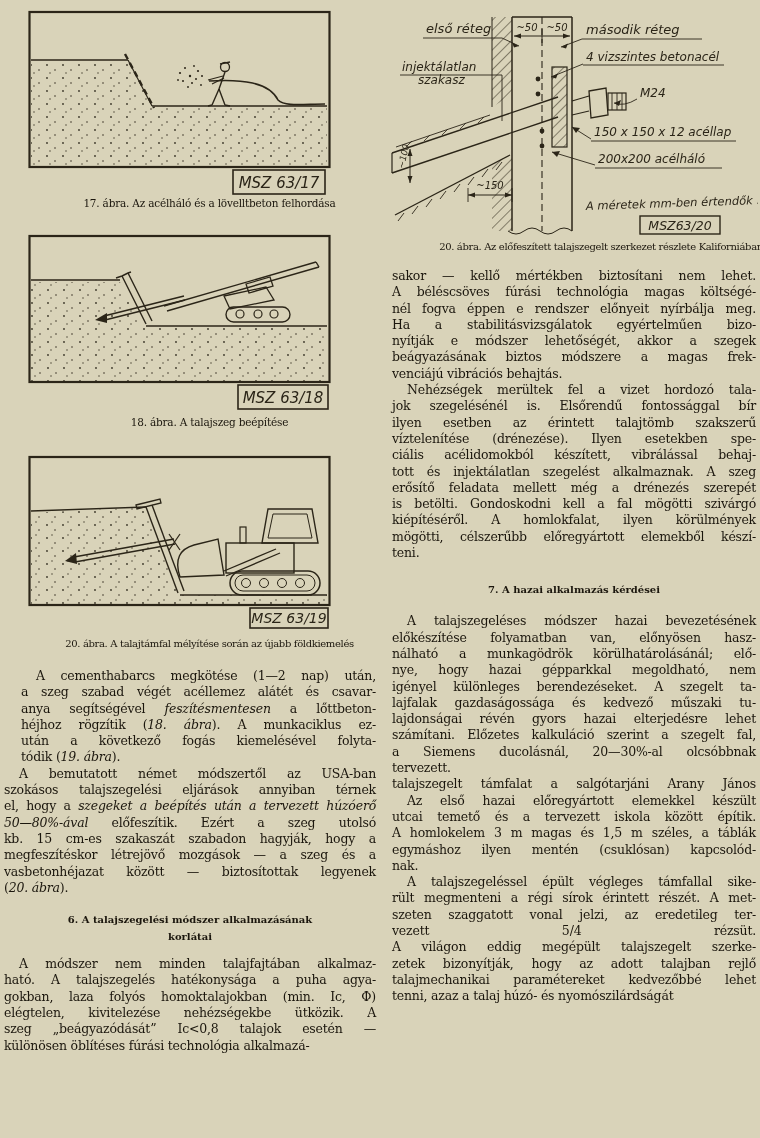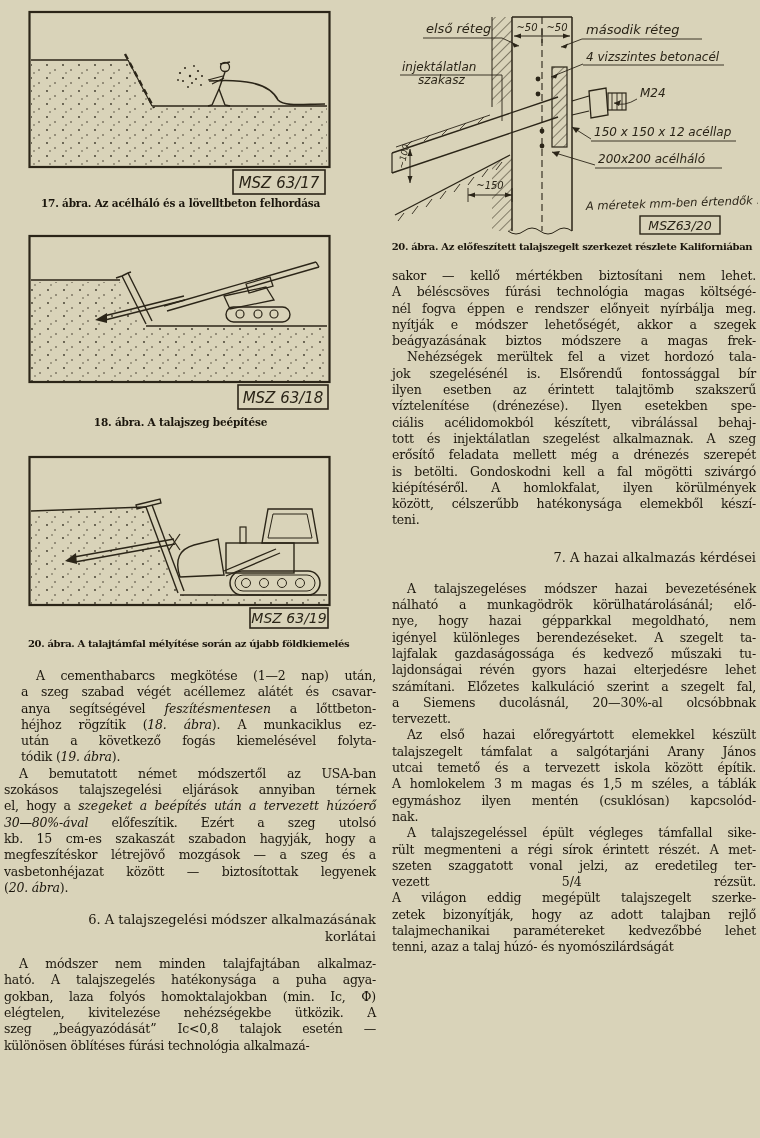--- a/index.html
+++ b/index.html
@@ -1,31 +1,31 @@
 <!DOCTYPE html>
 <html><head>
 <meta charset="utf-8">
 <style>
   html,body{margin:0;padding:0;background:#d9d3b9;}
   .page{position:relative;width:760px;height:1138px;background:#d9d3b9;
         font-family:"DejaVu Serif",serif;color:#1b160d;overflow:hidden;}
   .fig{position:absolute;}
   .fig svg{display:block;}
   .drawing{stroke:#2b2518;fill:none;}
-  .caption{position:absolute;font-weight:bold;text-align:center;color:#1b160d;
-           white-space:nowrap;letter-spacing:-0.2px;}
+  .caption{position:absolute;font-weight:normal;text-align:center;color:#1b160d;
+           white-space:nowrap;letter-spacing:-0.2px;margin-left:29px;}
   .cap-md{font-size:10.5px;}
   .cap-sm{font-size:10px;letter-spacing:-0.35px;}
   .col{position:absolute;}
   .para{margin:0;}
   .para.block-indent{padding-left:17px;}
   .line{font-size:12.5px;line-height:16.3px;letter-spacing:-0.2px;color:#1b160d;}
   .line.just{text-align:justify;text-align-last:justify;}
   .line.find{text-indent:15px;}
-  .heading{text-align:right;font-weight:normal;font-size:13px;line-height:17px;}
+  .heading{text-align:center;font-weight:bold;font-size:10px;line-height:17px;}
   #heading-left{margin:15px 0 11px;}
   .hq{margin:20px 0 15px;}
   .msz-text{font-style:italic;font-family:"DejaVu Sans",sans-serif;fill:#2b2518;}
   .hand{font-style:italic;font-family:"DejaVu Sans",sans-serif;fill:#2b2518;stroke:none;}
 </style>
 </head>
 <body>
 
 <div class="page">
 
@@ -314,21 +314,21 @@
         <div class="line just">a szeg szabad végét acéllemez alátét és csavar-</div>
         <div class="line just">anya segítségével <i>feszítésmentesen</i> a lőttbeton-</div>
         <div class="line just">héjhoz rögzítik (<i>18. ábra</i>). A munkaciklus ez-</div>
         <div class="line just">után a következő fogás kiemelésével folyta-</div>
         <div class="line">tódik (<i>19. ábra</i>).</div>
       </div>
       <div class="para">
         <div class="line just find">A bemutatott német módszertől az USA-ban</div>
         <div class="line just">szokásos talajszegelési eljárások annyiban térnek</div>
         <div class="line just">el, hogy a <i>szegeket a beépítés után a tervezett húzóerő</i></div>
-        <div class="line just"><i>30—80%-ával</i> előfeszítik. Ezért a szeg utolsó</div>
+        <div class="line just"><i>50—80%-ával</i> előfeszítik. Ezért a szeg utolsó</div>
         <div class="line just">kb. 15 cm-es szakaszát szabadon hagyják, hogy a</div>
         <div class="line just">megfeszítéskor létrejövő mozgások — a szeg és a</div>
         <div class="line just">vasbetonhéjazat között — biztosítottak legyenek</div>
         <div class="line">(<i>20. ábra</i>).</div>
       </div>
       <div class="heading" id="heading-left">
         <div>6. A talajszegelési módszer alkalmazásának</div>
         <div>korlátai</div>
       </div>
       <div class="para">
@@ -338,53 +338,56 @@
         <div class="line just">elégtelen, kivitelezése nehézségekbe ütközik. A</div>
         <div class="line just">szeg „beágyazódását” Ic&lt;0,8 talajok esetén —</div>
         <div class="line">különösen öblítéses fúrási technológia alkalmazá-</div>
       </div>
     </div>
   <div class="col" id="right-col" style="left:392px;top:268px;width:364px;">
       <div class="para">
         <div class="line just">sakor — kellő mértékben biztosítani nem lehet.</div>
         <div class="line just">A béléscsöves fúrási technológia magas költségé-</div>
         <div class="line just">nél fogva éppen e rendszer előnyeit nyírbálja meg.</div>
+        <div class="line just">Ha a stabilitásvizsgálatok egyértelműen bizo-</div>
         <div class="line just">nyítják e módszer lehetőségét, akkor a szegek</div>
         <div class="line just">beágyazásának biztos módszere a magas frek-</div>
+        <div class="line">venciájú vibrációs behajtás.</div>
       </div>
       <div class="para">
         <div class="line just find">Nehézségek merültek fel a vizet hordozó tala-</div>
         <div class="line just">jok szegelésénél is. Elsőrendű fontossággal bír</div>
         <div class="line just">ilyen esetben az érintett talajtömb szakszerű</div>
         <div class="line just">víztelenítése (drénezése). Ilyen esetekben spe-</div>
         <div class="line just">ciális acélidomokból készített, vibrálással behaj-</div>
         <div class="line just">tott és injektálatlan szegelést alkalmaznak. A szeg</div>
         <div class="line just">erősítő feladata mellett még a drénezés szerepét</div>
         <div class="line just">is betölti. Gondoskodni kell a fal mögötti szivárgó</div>
         <div class="line just">kiépítéséről. A homlokfalat, ilyen körülmények</div>
-        <div class="line just">között, célszerűbb hatékonysága elemekből készí-</div>
+        <div class="line just">mögötti, célszerűbb előregyártott elemekből készí-</div>
         <div class="line">teni.</div>
       </div>
       <div class="heading hq">
         <div>7. A hazai alkalmazás kérdései</div>
       </div>
       <div class="para">
         <div class="line just find">A talajszegeléses módszer hazai bevezetésének</div>
+        <div class="line just">előkészítése folyamatban van, előnyösen hasz-</div>
         <div class="line just">nálható a munkagödrök körülhatárolásánál; elő-</div>
         <div class="line just">nye, hogy hazai gépparkkal megoldható, nem</div>
         <div class="line just">igényel különleges berendezéseket. A szegelt ta-</div>
         <div class="line just">lajfalak gazdaságossága és kedvező műszaki tu-</div>
         <div class="line just">lajdonságai révén gyors hazai elterjedésre lehet</div>
         <div class="line just">számítani. Előzetes kalkuláció szerint a szegelt fal,</div>
         <div class="line just">a Siemens ducolásnál, 20—30%-al olcsóbbnak</div>
         <div class="line">tervezett.</div>
       </div>
       <div class="para">
+        <div class="line just">talajszegelt támfalat a salgótarjáni Arany János</div>
         <div class="line just find">Az első hazai előregyártott elemekkel készült</div>
-        <div class="line just">talajszegelt támfalat a salgótarjáni Arany János</div>
         <div class="line just">utcai temető és a tervezett iskola között építik.</div>
         <div class="line just">A homlokelem 3 m magas és 1,5 m széles, a táblák</div>
         <div class="line just">egymáshoz ilyen mentén (csuklósan) kapcsolód-</div>
         <div class="line">nak.</div>
       </div>
       <div class="para">
         <div class="line just find">A talajszegeléssel épült végleges támfallal sike-</div>
         <div class="line just">rült megmenteni a régi sírok érintett részét. A met-</div>
         <div class="line just">szeten szaggatott vonal jelzi, az eredetileg ter-</div>
         <div class="line just">vezett 5/4 rézsüt.</div>

